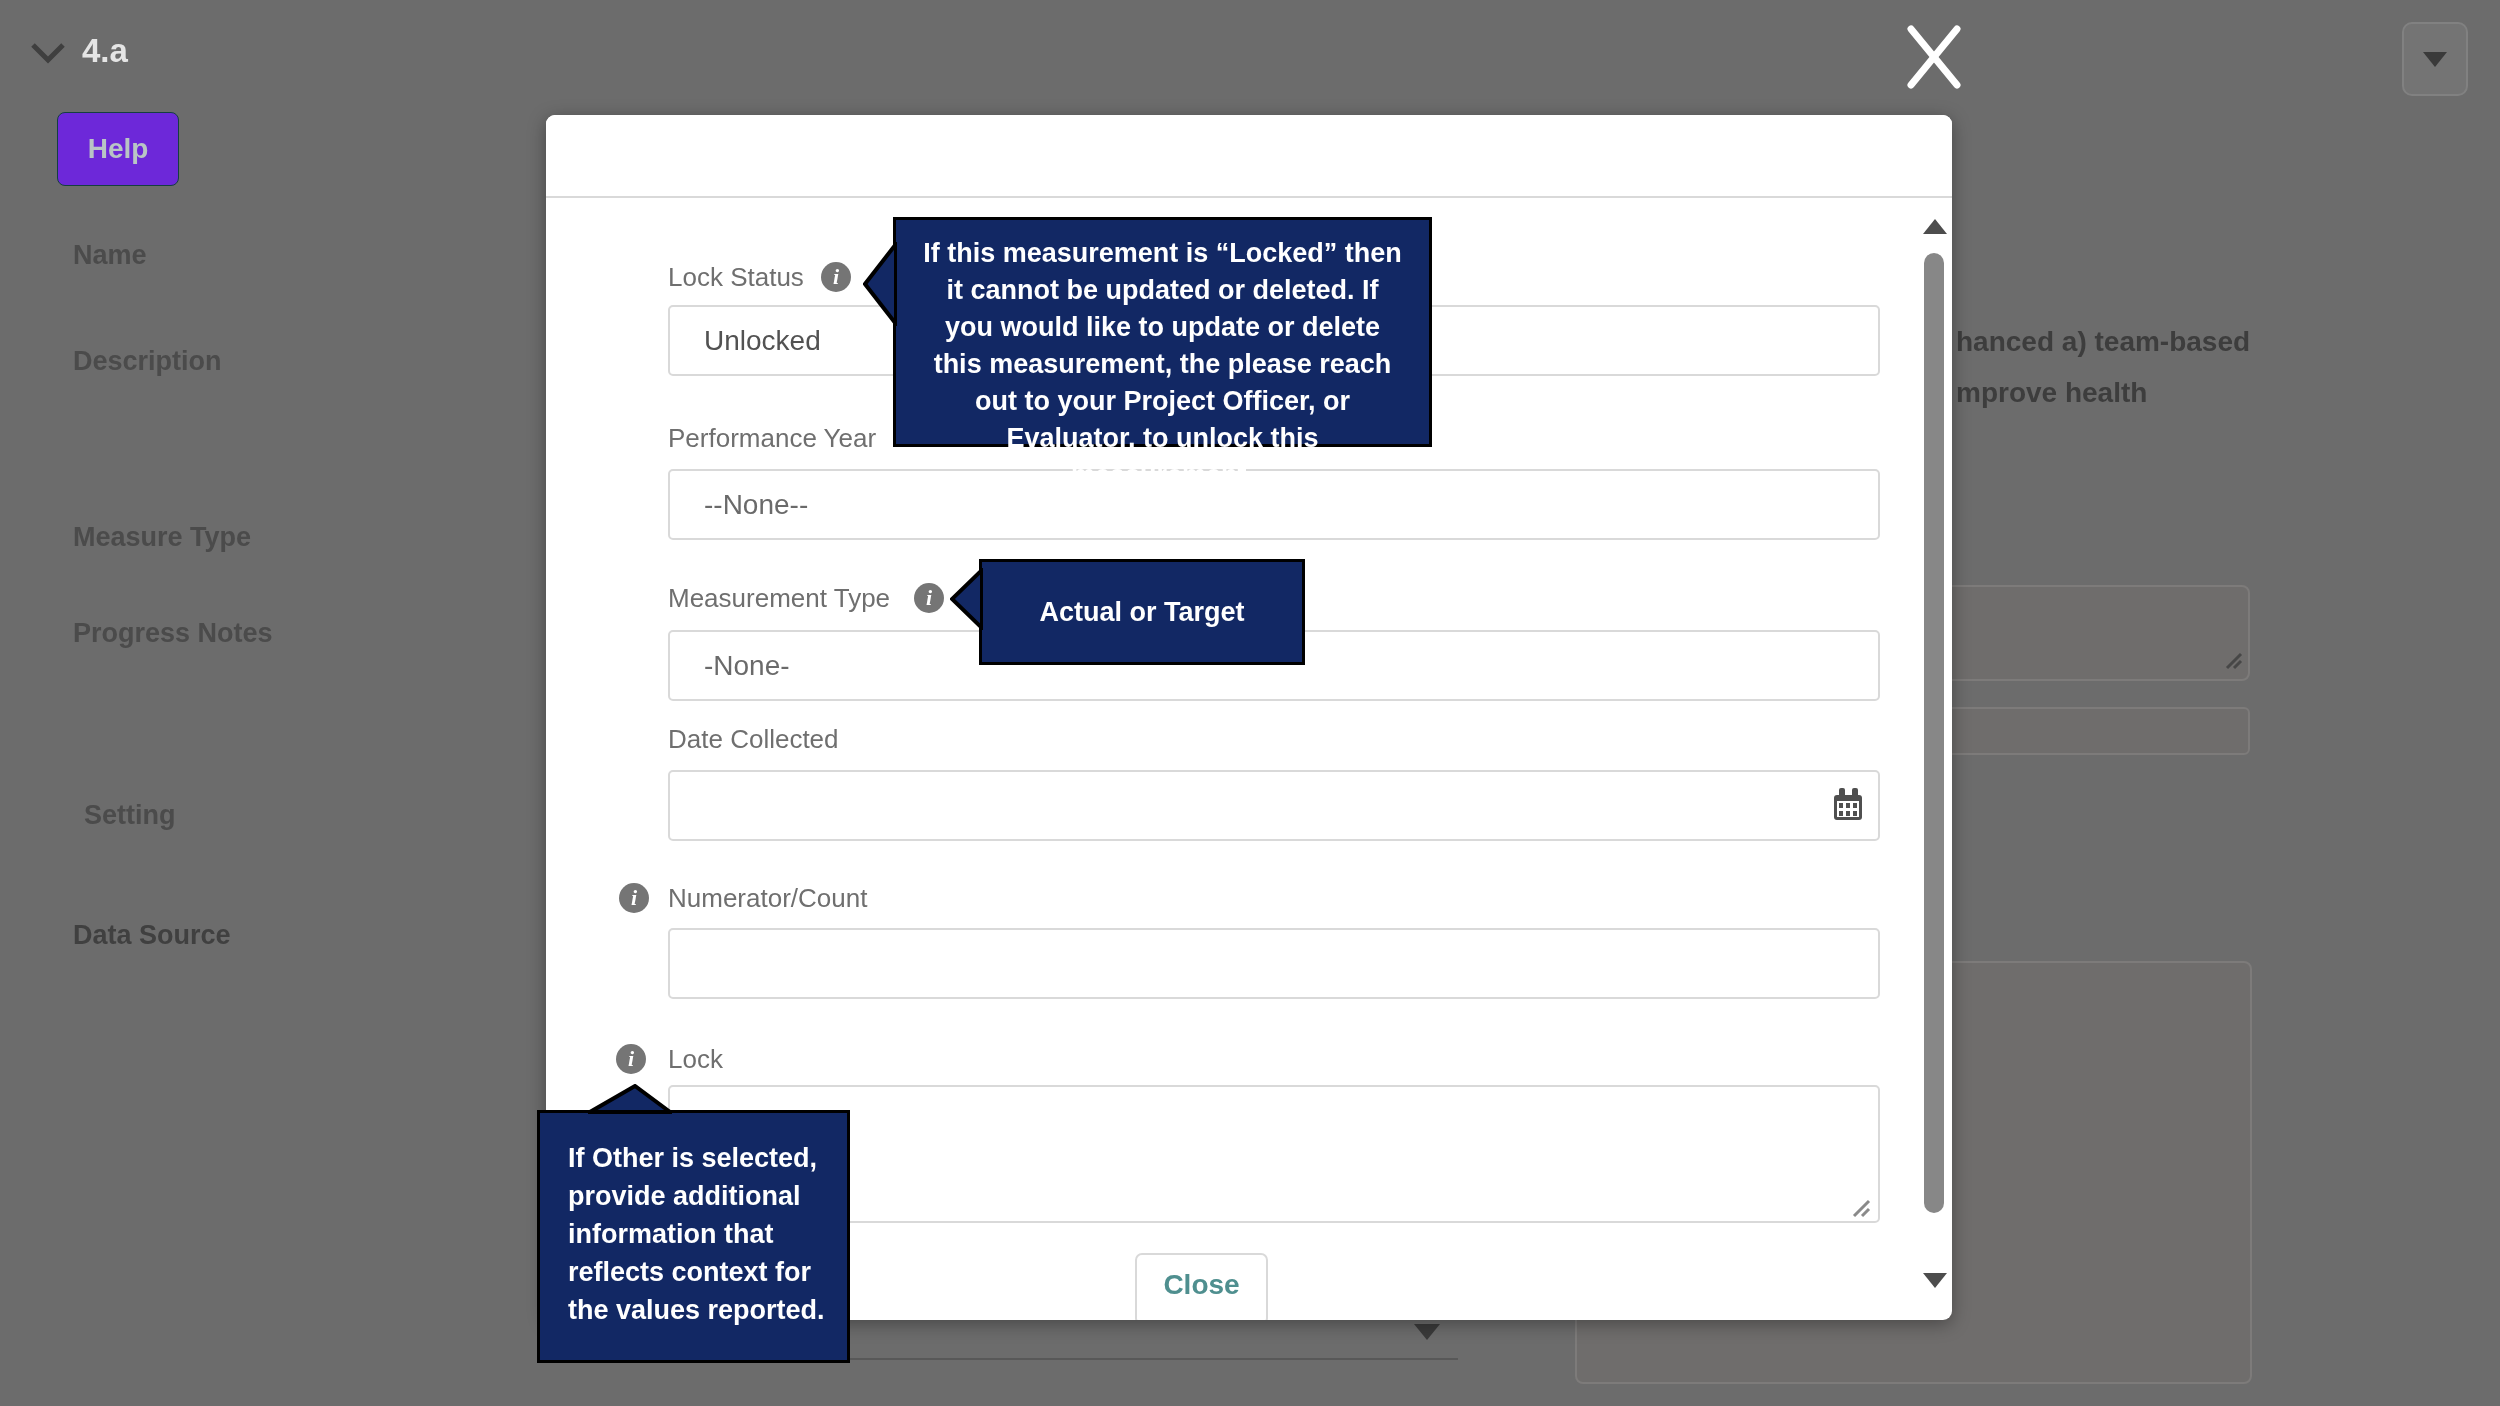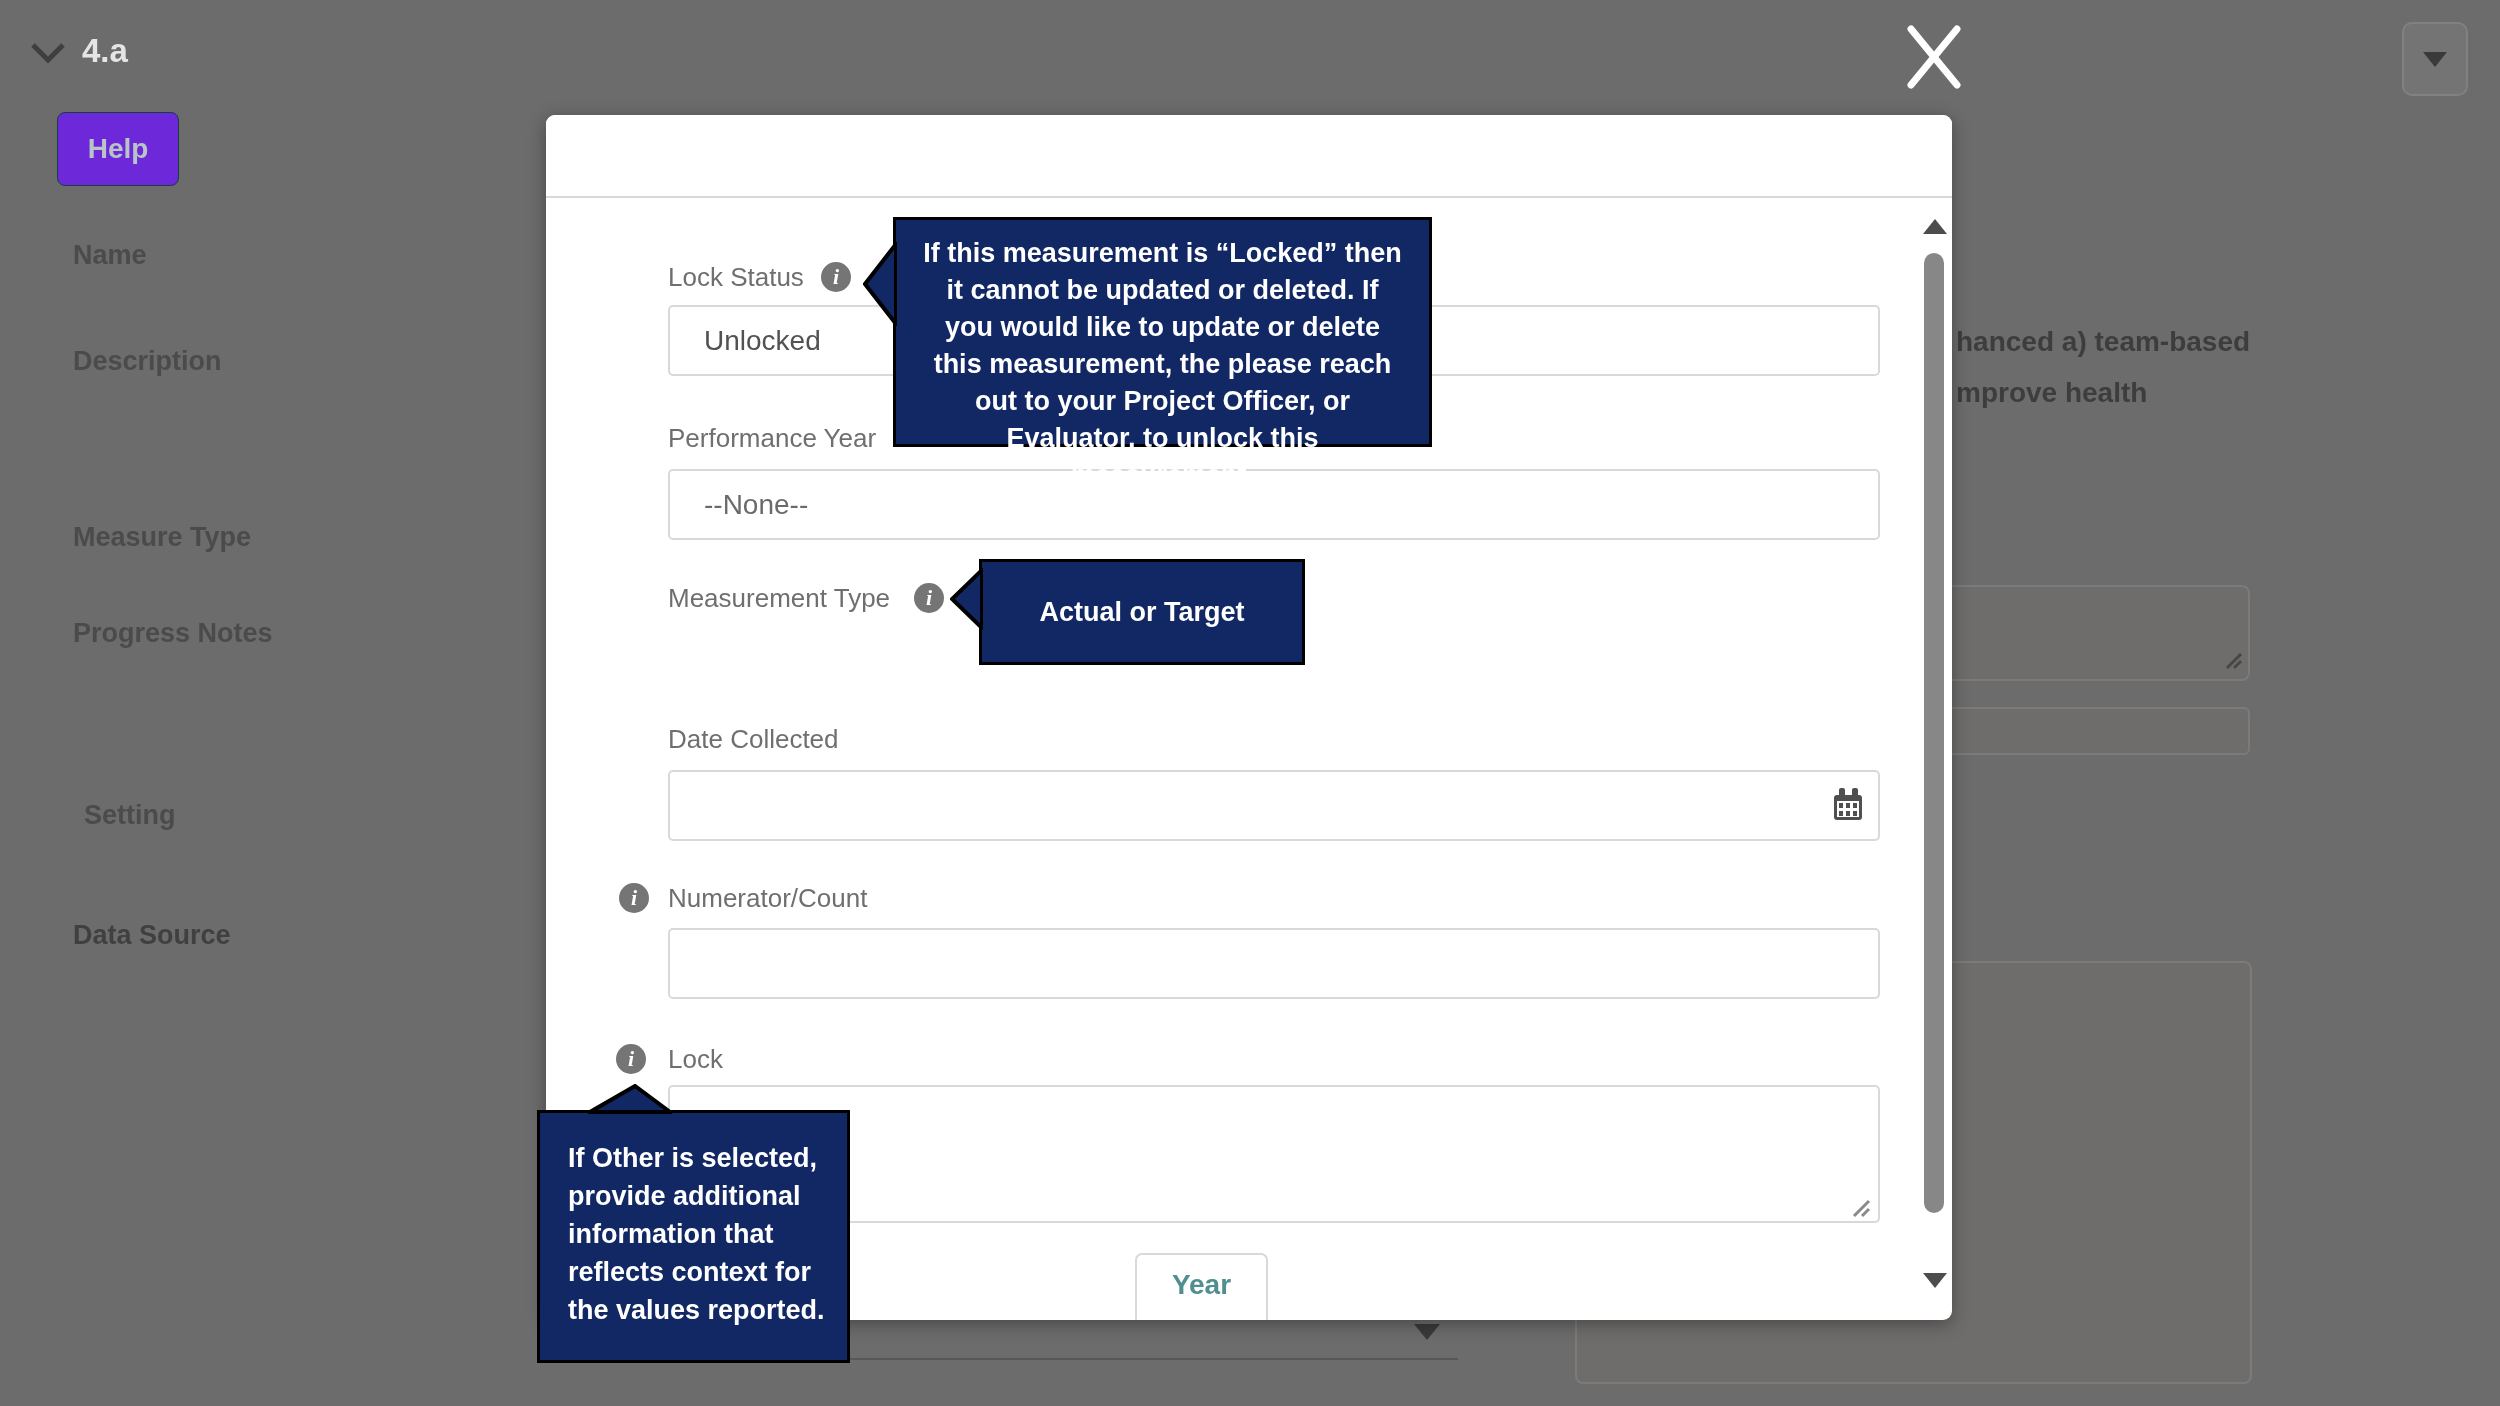--- a/index.html
+++ b/index.html
@@ -131,20 +131,21 @@
 
     <div class="f-label" style="left:122px; top:147px;">Lock Status</div>
     <div class="info-icon" style="left:275px; top:147px;">i</div>
     <div class="f-input value" style="top:190px;">Unlocked</div>
 
     <div class="f-label" style="left:122px; top:308px;">Performance Year</div>
     <div class="f-input" style="top:354px;">--None--</div>
 
     <div class="f-label" style="left:122px; top:468px;">Measurement Type</div>
     <div class="info-icon" style="left:368px; top:468px;">i</div>
+    <div class="f-input" style="top:515px;">-None-</div>
 
     <div class="f-label" style="left:122px; top:609px;">Date Collected</div>
     <div class="f-input" style="top:655px;"></div>
     <div class="abs" style="left:1286px; top:672px;">
       <span style="display:block;">
         <svg width="32" height="34" viewBox="0 0 32 34">
           <rect x="7" y="1" width="6" height="9" rx="2" fill="#4f4f4f"></rect>
           <rect x="20" y="1" width="6" height="9" rx="2" fill="#4f4f4f"></rect>
           <rect x="2" y="8" width="28" height="25" rx="3" fill="#4f4f4f"></rect>
           <rect x="5" y="14" width="22" height="16" fill="#ffffff"></rect>
@@ -166,21 +167,21 @@
     <div class="f-label" style="left:122px; top:929px;">Lock</div>
     <div class="f-input f-textarea" style="top:970px;"></div>
     <span class="resize-handle" style="left:1304px; top:1082px; right:auto; bottom:auto;">
       <svg width="22" height="22">
           <line x1="4" y1="19" x2="19" y2="4" stroke="#8a8a8a" stroke-width="3"></line>
           <line x1="12" y1="19" x2="19" y2="12" stroke="#8a8a8a" stroke-width="3"></line>
         </svg>
     </span>
 
     <div class="close-btn">
-      <span>Year</span>
+      <span>Close</span>
     </div>
 
     <div class="sb-up"></div>
     <div class="sb-thumb"></div>
     <div class="sb-down"></div>
   </div>
 
   <div class="tooltip tt-center" style="left:893px; top:217px; width:539px; height:230px; padding:15px 24px; line-height:37px;">
     <span>If this measurement is “Locked” then it cannot be updated or deleted. If you would like to update or delete this measurement, the please reach out to your Project Officer, or Evaluator, to unlock this measurement.</span>
     <span class="arr" style="left:-33px; top:22px;">

